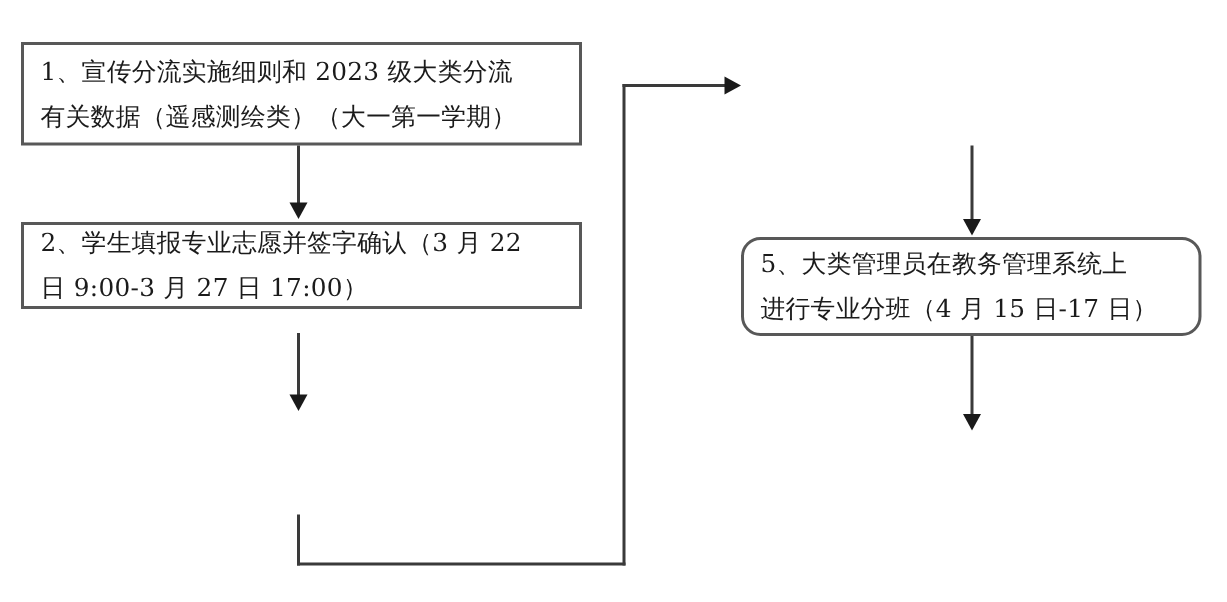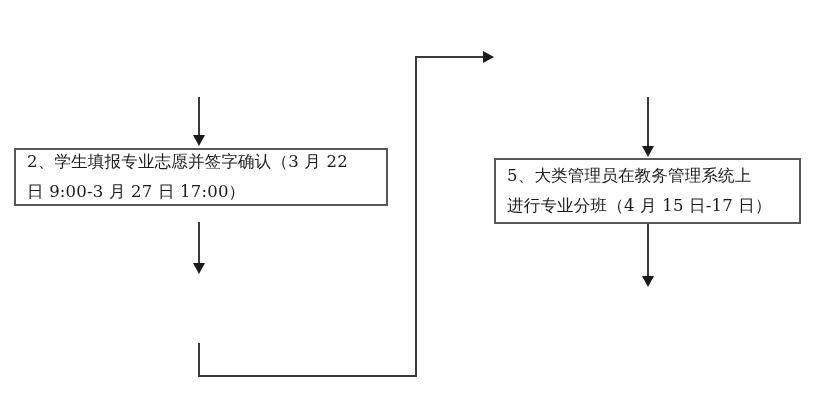--- a/index.html
+++ b/index.html
@@ -57,29 +57,33 @@
     border-top: 6px solid transparent;
     border-bottom: 6px solid transparent;
     border-left: 11px solid #1a1a1a;
   }
 </style>
 </head>
 <body>
 
 <div id="canvas">
 
+  <div class="node" style="left:14px; top:28px; width:374px; height:69px;">
+    <span class="node-text">1、宣传分流实施细则和 2023 级大类分流
+有关数据（遥感测绘类）（大一第一学期）</span>
+  </div>
 
   <div class="node" style="left:14px; top:148px; width:374px; height:58px;">
     <span class="node-text">2、学生填报专业志愿并签字确认（3 月 22
 日 9:00-3 月 27 日 17:00）</span>
   </div>
 
 
 
-  <div class="node" style="left:494px; top:158px; width:307px; height:66px;">
+  <div class="node" style="left:494px; top:158px; width:307px; height:66px;border-radius:13px;">
     <span class="node-text">5、大类管理员在教务管理系统上
 进行专业分班（4 月 15 日-17 日）</span>
   </div>
 
 
   <div class="conn conn-v" style="left:198px; top:97px; height:40px;"></div>
   <div class="arrow-down" style="left:193px; top:135px;"></div>
 
   <div class="conn conn-v" style="left:198px; top:222px; height:42px;"></div>
   <div class="arrow-down" style="left:193px; top:263px;"></div>

